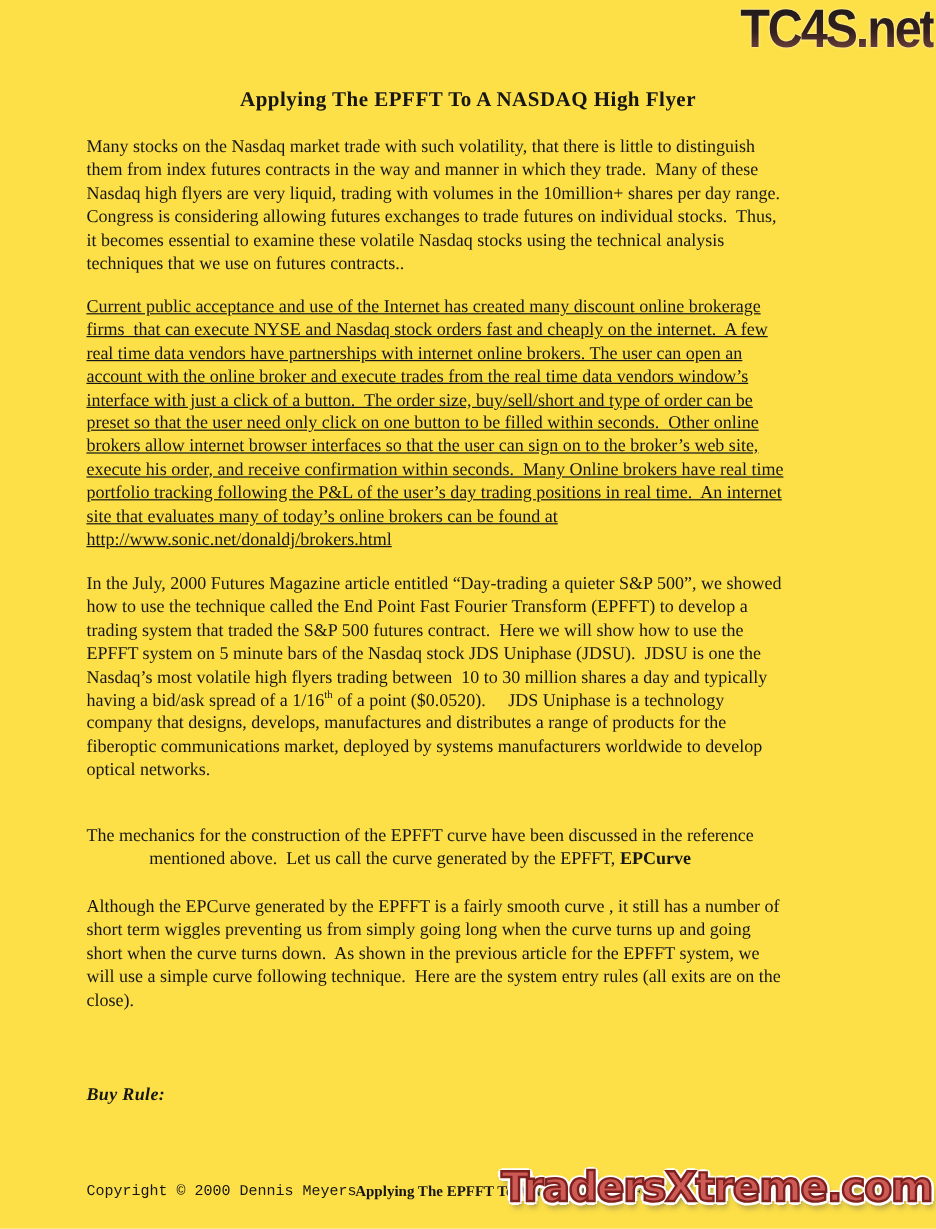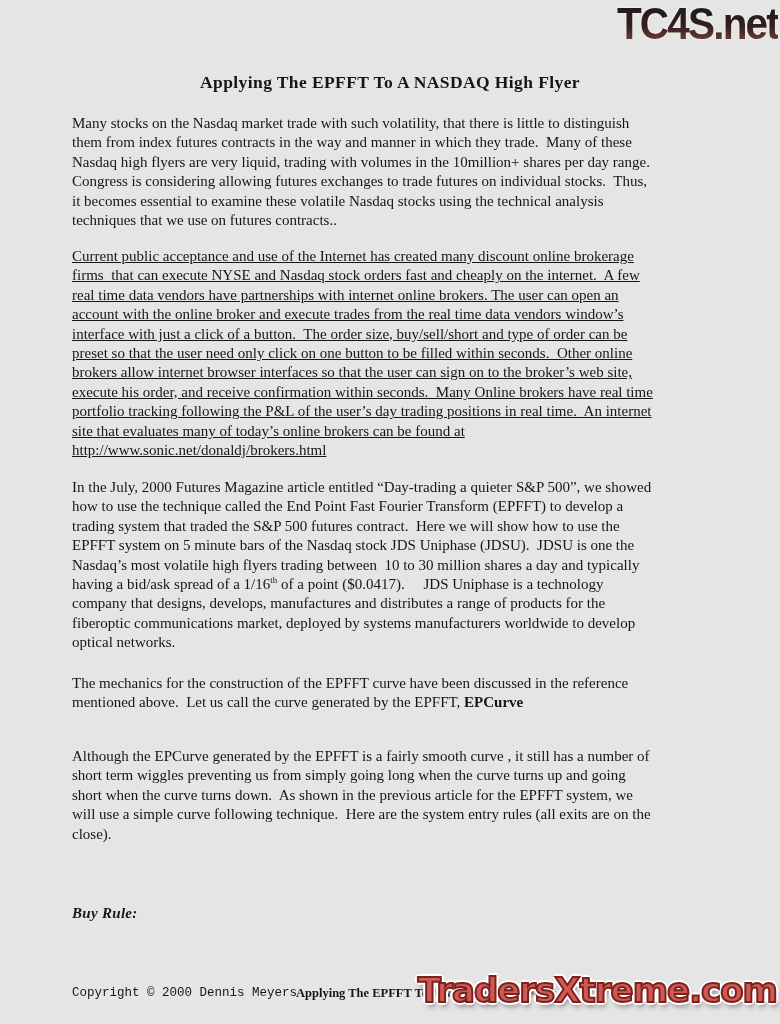--- a/index.html
+++ b/index.html
@@ -1,19 +1,19 @@
 <!DOCTYPE html>
 <html><head>
 <meta charset="utf-8">
 <style>
   html,body { margin:0; padding:0; }
   .page {
     position:relative;
     width:780px; height:1024px;
-    background:#e5e5e5;
+    background:#fde047;
     overflow:hidden;
     font-family:"Liberation Serif", serif;
     color:#161616;
   }
   
   .site-logo {
     position:absolute; top:-2px; right:2px;
     font-family:"Liberation Sans", sans-serif;
     font-weight:bold; font-size:45px; letter-spacing:-2px;
     background:linear-gradient(180deg,#1c1a1a 10%, #35201e 55%, #7d4a43 92%);
@@ -29,21 +29,21 @@
     font-size:17.5px; font-weight:bold; letter-spacing:0.4px;
   }
   .para {
     position:absolute; left:72px;
     font-size:15px; line-height:19.4px;
     white-space:pre;
   }
   .p1 { top:114px; }
   .p2 { top:247px;text-decoration:underline; }
   .p3 { top:478px; }
-  .p4 { top:674px; }
+  .p4 { top:688px;text-align:center; }
   .p5 { top:747px; }
   .para sup { font-size:9px; line-height:0; vertical-align:6px;margin-top:12px; }
   .section-heading {
     position:absolute; left:72px; top:661px;
     font-size:18.5px; font-weight:bold;
   }
   .buy-rule {
     position:absolute; left:72px; top:905px;
     font-size:15px; font-weight:bold; font-style:italic;
     letter-spacing:0.3px;
@@ -113,21 +113,21 @@
 execute his order, and receive confirmation within seconds.  Many Online brokers have real time
 portfolio tracking following the P&amp;L of the user’s day trading positions in real time.  An internet
 site that evaluates many of today’s online brokers can be found at
 http://www.sonic.net/donaldj/brokers.html</div>
 
   <div class="para p3"><span>In the July, 2000 Futures Magazine article entitled “Day-trading a quieter S&amp;P 500”, we showed
 how to use the technique called the End Point Fast Fourier Transform (EPFFT) to develop a
 trading system that traded the S&amp;P 500 futures contract.  Here we will show how to use the
 EPFFT system on 5 minute bars of the Nasdaq stock JDS Uniphase (JDSU).  JDSU is one the
 Nasdaq’s most volatile high flyers trading between  10 to 30 million shares a day and typically
-having a bid/ask spread of a 1/16</span><sup>th</sup><span> of a point ($0.0417).     JDS Uniphase is a technology
+having a bid/ask spread of a 1/16</span><sup>th</sup><span> of a point ($0.0520).     JDS Uniphase is a technology
 company that designs, develops, manufactures and distributes a range of products for the
 fiberoptic communications market, deployed by systems manufacturers worldwide to develop
 optical networks.</span></div>
 
 
   <div class="para p4"><span>The mechanics for the construction of the EPFFT curve have been discussed in the reference
 mentioned above.  Let us call the curve generated by the EPFFT, </span><b>EPCurve</b></div>
 
   <div class="para p5">Although the EPCurve generated by the EPFFT is a fairly smooth curve , it still has a number of
 short term wiggles preventing us from simply going long when the curve turns up and going

